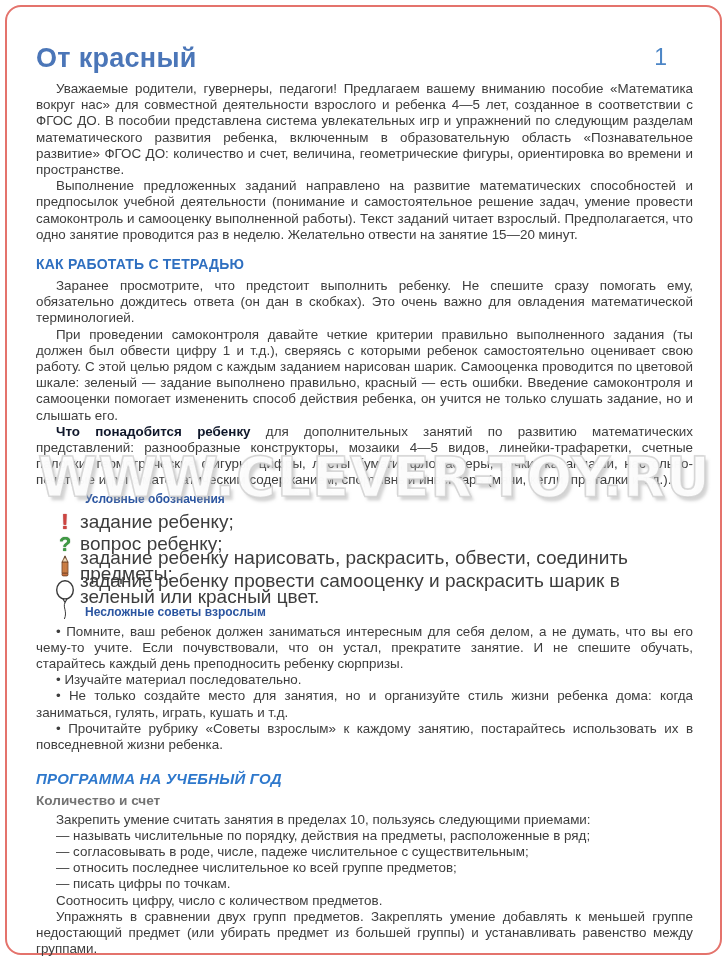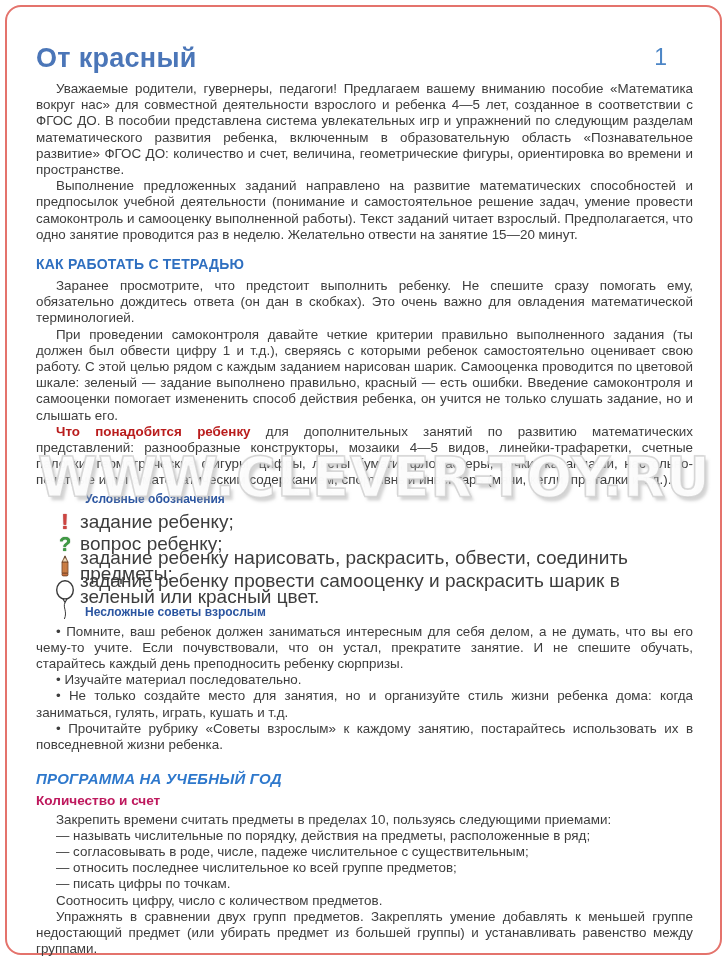--- a/index.html
+++ b/index.html
@@ -7,32 +7,32 @@
     position:relative;width:727px;height:960px;background:#fff;overflow:hidden;
     font-family:"Liberation Sans","DejaVu Sans",sans-serif;color:#3d3d3d;
   }
   .frame{position:absolute;inset:5px;border:2px solid #e4736c;border-radius:16px;pointer-events:none;}
   .content{position:absolute;left:36px;right:34px;top:44px;}
   .titlebar{display:flex;justify-content:space-between;align-items:flex-start;margin-bottom:9px;}
   h1{margin:0;font-size:27px;line-height:28px;color:#4b76b8;font-weight:bold;letter-spacing:.3px;}
   .pagenum{font-size:23px;color:#4d86c6;padding-right:26px;line-height:26px;}
   p{margin:0;font-size:13.4px;line-height:16.2px;text-align:justify;}
   .ind{text-indent:20px;}
-  b.lead{color:#b91c1c;}
+  b.lead{color:#0f172a;}
   h2{margin:13px 0 5px;font-size:14px;line-height:17px;color:#2e6fc0;letter-spacing:.2px;}
   h2.program{margin:17px 0 6px;font-size:15px;color:#2e78cc;font-style:italic;}
   h3{margin:2px 0 4px;font-size:12px;line-height:16px;color:#2b55a0;padding-left:49px;}
   .legend-row{display:flex;align-items:center;height:22px;}
   .legend-icon{width:30px;min-width:30px;margin-left:14px;display:flex;justify-content:center;align-items:center;position:relative;}
   .legend-label{flex:1;font-size:19px;line-height:16px;}
   .excl{font-size:22px;font-weight:bold;color:#cf4440;text-shadow:0 0 1px #8c2424;line-height:20px;}
   .ques{font-size:20px;font-weight:bold;color:#3f9b44;text-shadow:0 0 1px #1d5c20;line-height:20px;}
   .balloon-svg{position:absolute;top:-9px;left:4px;overflow:visible;z-index:3;}
   .row-balloon{height:25px;}
-  .subhead{font-weight:bold;color:#be185d;margin:3px 0 2px;font-size:13.6px;}
+  .subhead{font-weight:bold;color:#737373;margin:3px 0 2px;font-size:13.6px;}
   .watermark{
     position:absolute;left:38px;top:447px;width:660px;z-index:2;pointer-events:none;
     font-family:"DejaVu Sans",sans-serif;font-weight:bold;font-size:55px;line-height:60px;
     letter-spacing:1px;white-space:nowrap;color:rgba(255,255,255,.92);
     -webkit-text-stroke:1.5px rgba(205,205,205,.75);
     text-shadow:3px 4px 3px rgba(170,170,170,.5),-1px -1px 1px rgba(215,215,215,.6);
     transform:scaleX(.98);transform-origin:left center;
   }
   .prog-block p{text-align:justify;}
 </style>
@@ -102,21 +102,21 @@
 
     <h3>Несложные советы взрослым</h3>
     <p class="ind">• Помните, ваш ребенок должен заниматься интересным для себя делом, а не думать, что вы его чему-то учите. Если почувствовали, что он устал, прекратите занятие. И не спешите обучать, старайтесь каждый день преподносить ребенку сюрпризы.</p>
     <p class="ind">• Изучайте материал последовательно.</p>
     <p class="ind">• Не только создайте место для занятия, но и организуйте стиль жизни ребенка дома: когда заниматься, гулять, играть, кушать и т.д.</p>
     <p class="ind">• Прочитайте рубрику «Советы взрослым» к каждому занятию, постарайтесь использовать их в повседневной жизни ребенка.</p>
 
     <div class="prog-block">
       <h2 class="program">ПРОГРАММА НА УЧЕБНЫЙ ГОД</h2>
       <p class="subhead">Количество и счет</p>
-      <p class="ind">Закрепить времени считать предметы в пределах 10, пользуясь следующими приемами:</p>
+      <p class="ind">Закрепить умение считать занятия в пределах 10, пользуясь следующими приемами:</p>
       <p class="ind">— называть числительные по порядку, действия на предметы, расположенные в ряд;</p>
       <p class="ind">— согласовывать в роде, числе, падеже числительное с существительным;</p>
       <p class="ind">— относить последнее числительное ко всей группе предметов;</p>
       <p class="ind">— писать цифры по точкам.</p>
       <p class="ind">Соотносить цифру, число с количеством предметов.</p>
       <p class="ind">Упражнять в сравнении двух групп предметов. Закреплять умение добавлять к меньшей группе недостающий предмет (или убирать предмет из большей группы) и устанавливать равенство между группами.</p>
       <p class="ind">Учить понимать независимость числа от пространственного положения предметов когда:</p>
     </div>
 
   </div>

